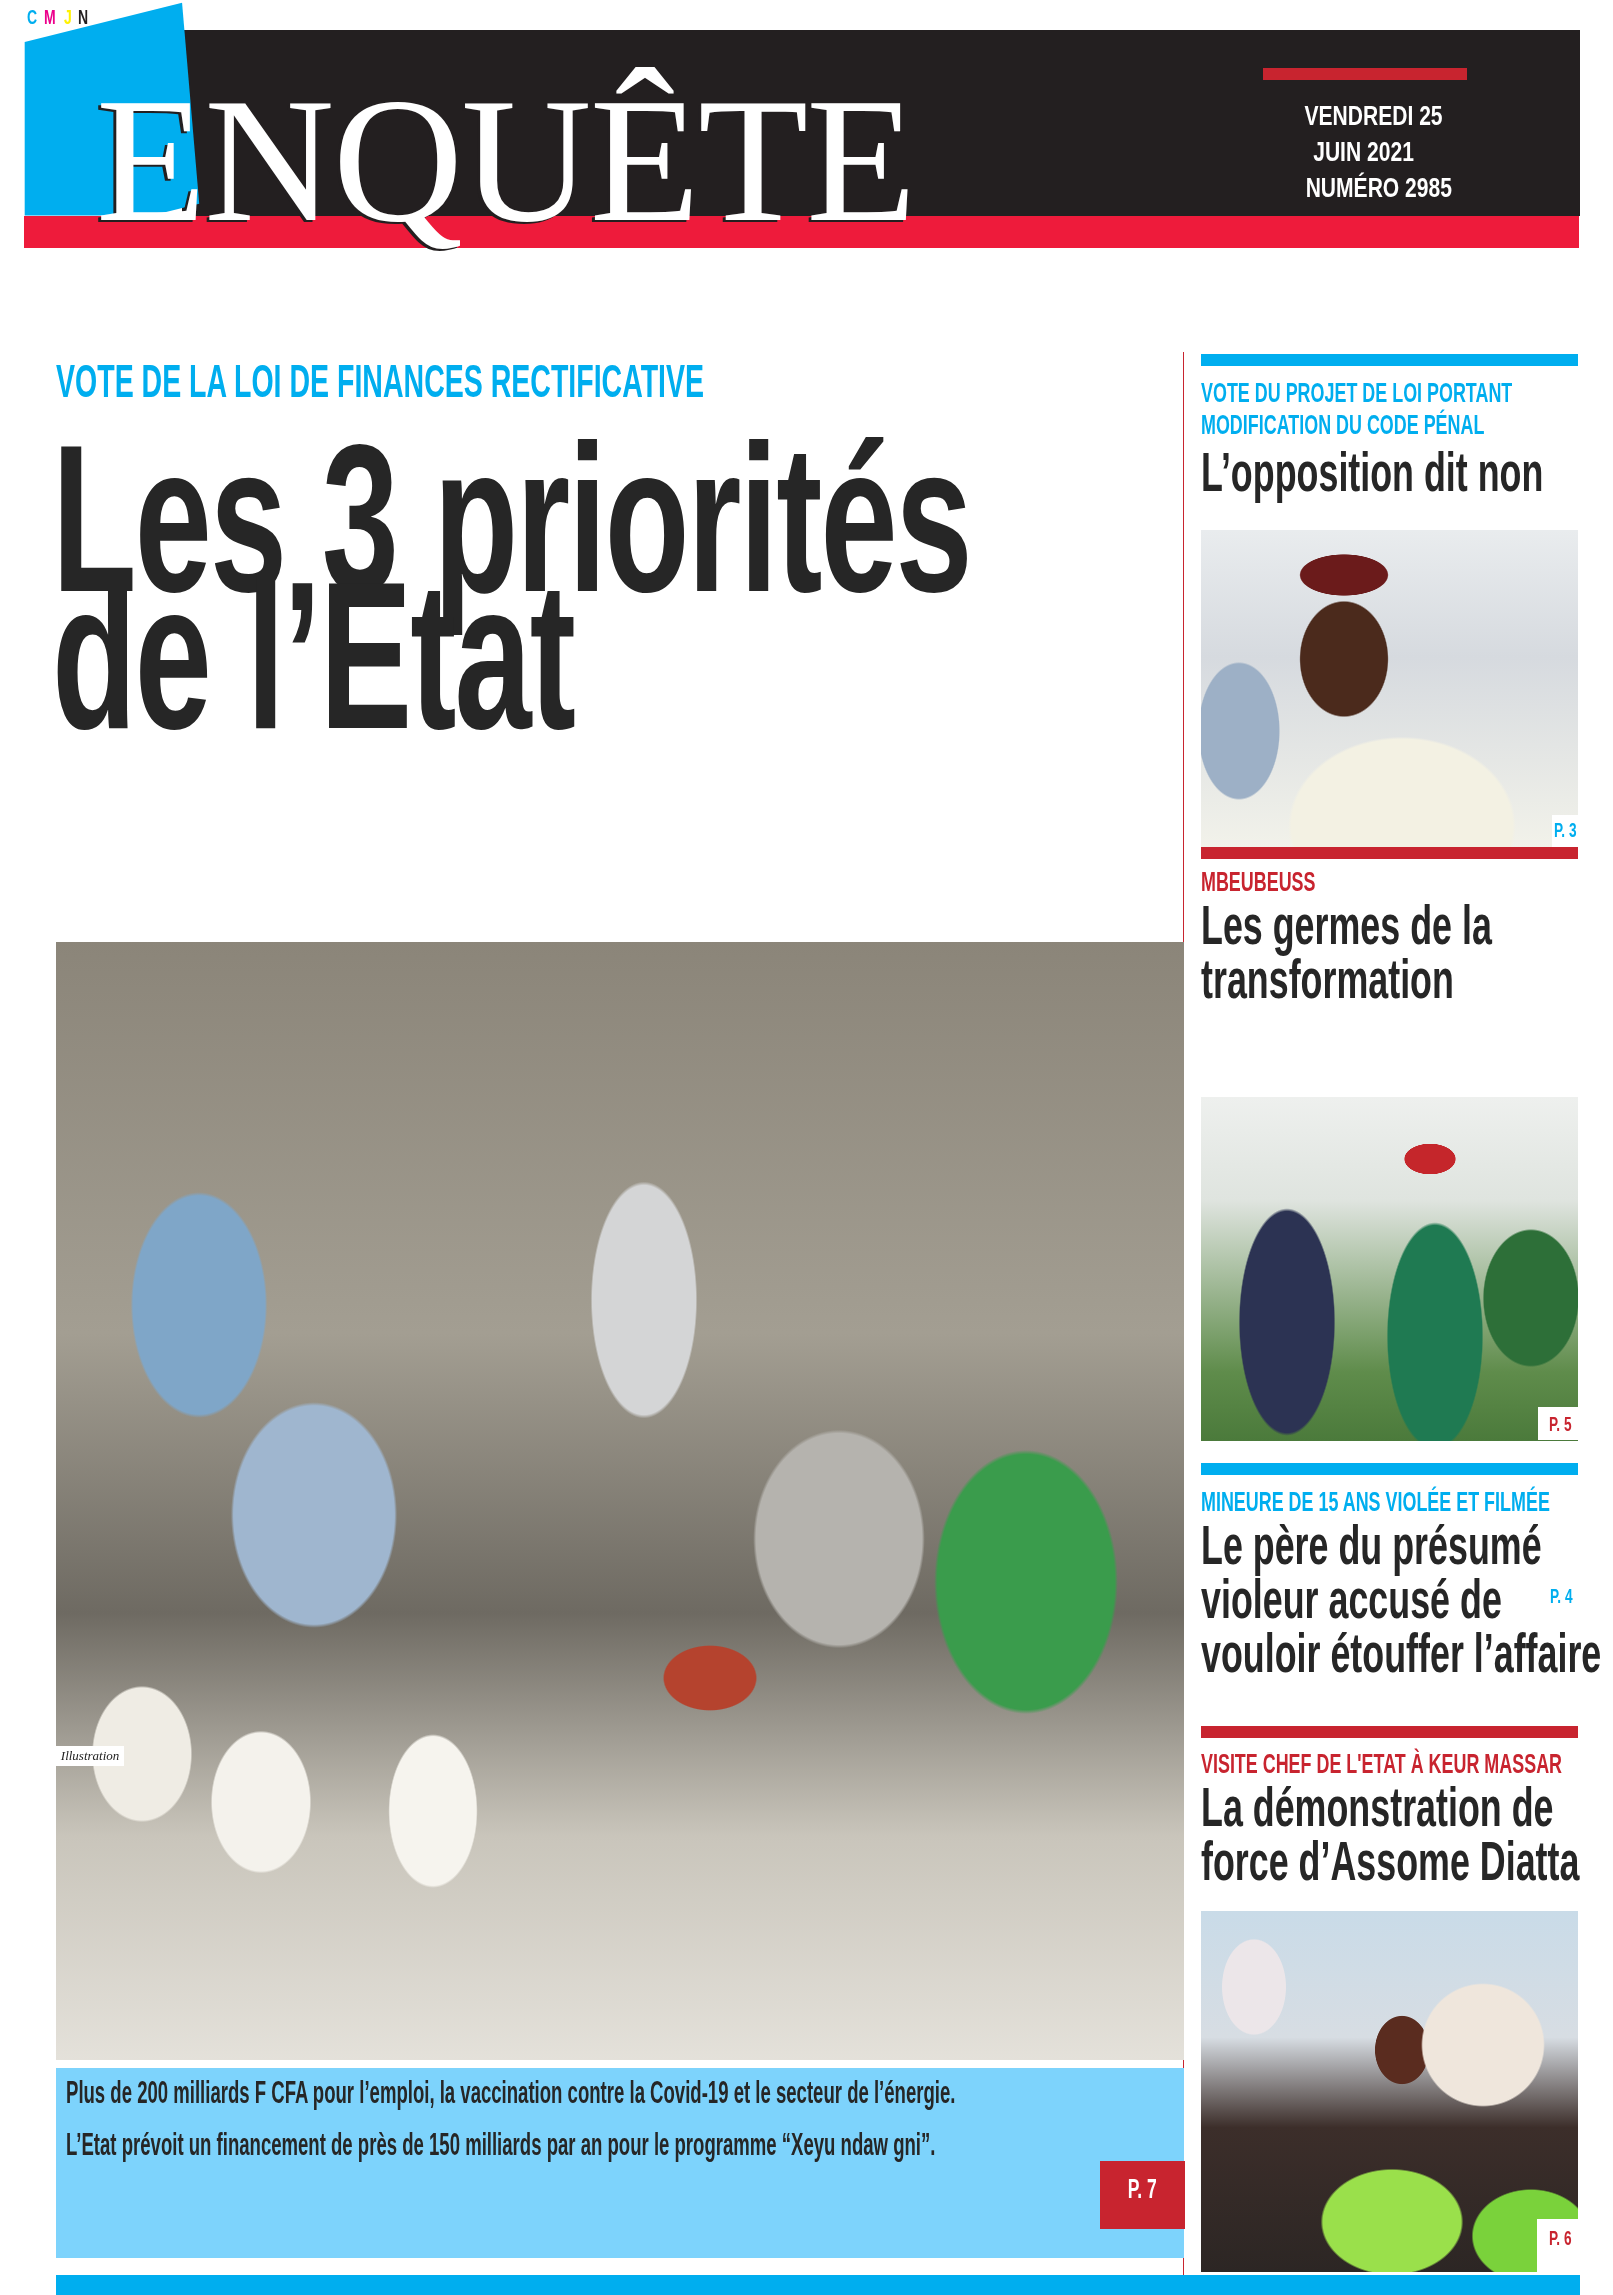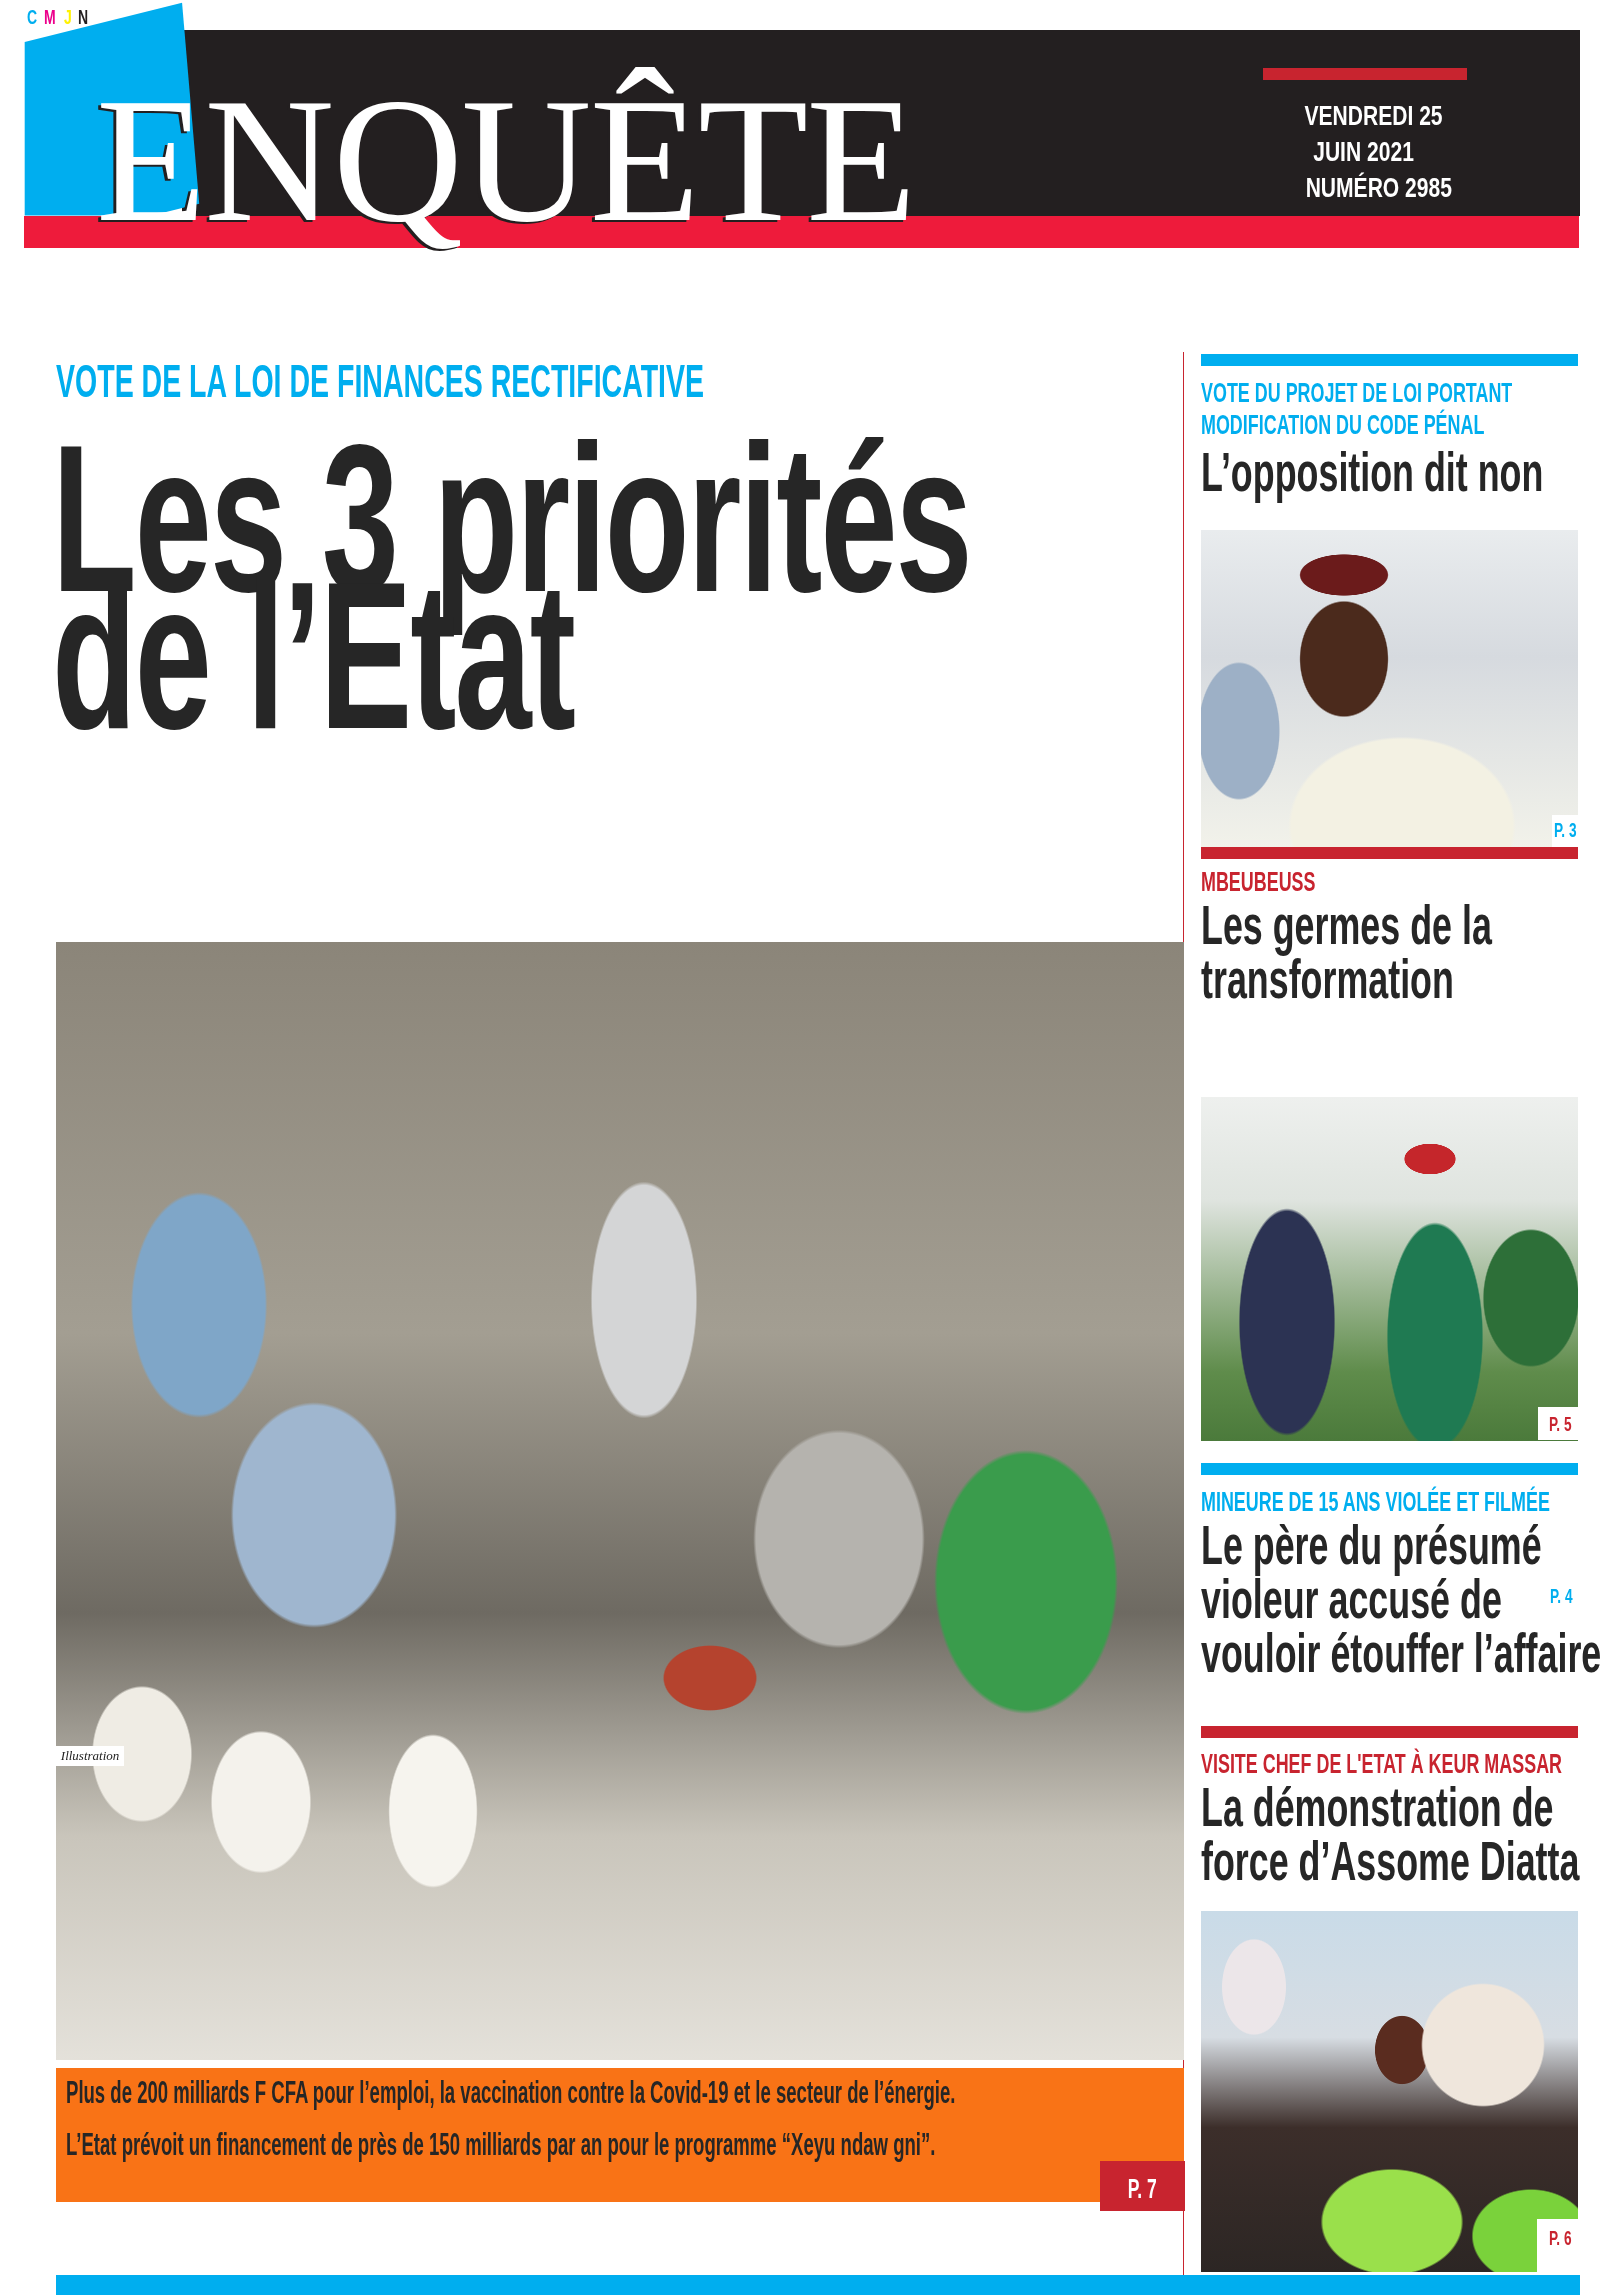--- a/index.html
+++ b/index.html
@@ -40,24 +40,24 @@
       radial-gradient(ellipse 81px 110px at 86px 812px, #efece4 60%, transparent 62%),
       radial-gradient(ellipse 134px 182px at 258px 573px, #9fb6cf 60%, transparent 62%),
       radial-gradient(ellipse 110px 182px at 143px 363px, #7fa6c8 60%, transparent 62%),
       radial-gradient(ellipse 86px 191px at 588px 358px, #d4d5d6 60%, transparent 62%),
       radial-gradient(ellipse 153px 220px at 970px 640px, #3a9c4c 58%, transparent 60%),
       radial-gradient(ellipse 143px 182px at 783px 597px, #b5b3ae 58%, transparent 60%),
       radial-gradient(ellipse 76px 53px at 654px 736px, #b5432e 60%, transparent 62%),
       linear-gradient(180deg, #8b8579 0%, #a39e92 35%, #6e6a62 60%, #c9c5bb 80%, #e4e1da 100%); }
   #illustration-tag { left:56px; top:1746px; background:#fff; padding:1.9px 4.8px; font-family:"Liberation Serif", serif; font-style:italic; font-size:13px; color:#222; }
 
-  #lead-summary { left:56px; top:2068px; width:1128px; height:134px; background:#f97316; }
+  #lead-summary { left:56px; top:2068px; width:1128px; height:190px; background:#7dd3fc; }
   #lead-summary .line { position:absolute; left:9.6px; color:#262626; font-size:32px; white-space:nowrap; }
   #lead-summary .line span { display:inline-block; transform:scaleX(0.58); transform-origin:left top; }
-  #lead-page { left:1100px; top:2161px; width:85px; height:50px; background:#c8242f; color:#fff; font-size:27px; text-align:center; line-height:56px; }
+  #lead-page { left:1100px; top:2161px; width:85px; height:68px; background:#c8242f; color:#fff; font-size:27px; text-align:center; line-height:56px; }
   #lead-page span { display:inline-block; transform:scaleX(0.65); }
 
   
   .rbar { position:absolute; left:1201px; width:377px; height:12px; }
   .rkicker { position:absolute; left:1201px; font-size:28px; line-height:32px; white-space:nowrap; }
   .rkicker span { display:inline-block; transform:scaleX(0.64); transform-origin:left top; }
   .rtitle { position:absolute; left:1201px; color:#262626; font-size:56px; line-height:54px; white-space:nowrap; }
   .rtitle span { display:inline-block; transform:scaleX(0.64); transform-origin:left top; }
   .rphoto { position:absolute; left:1201px; width:377px; overflow:hidden; }
   .pageref { position:absolute; font-size:21px; font-weight:bold; }

